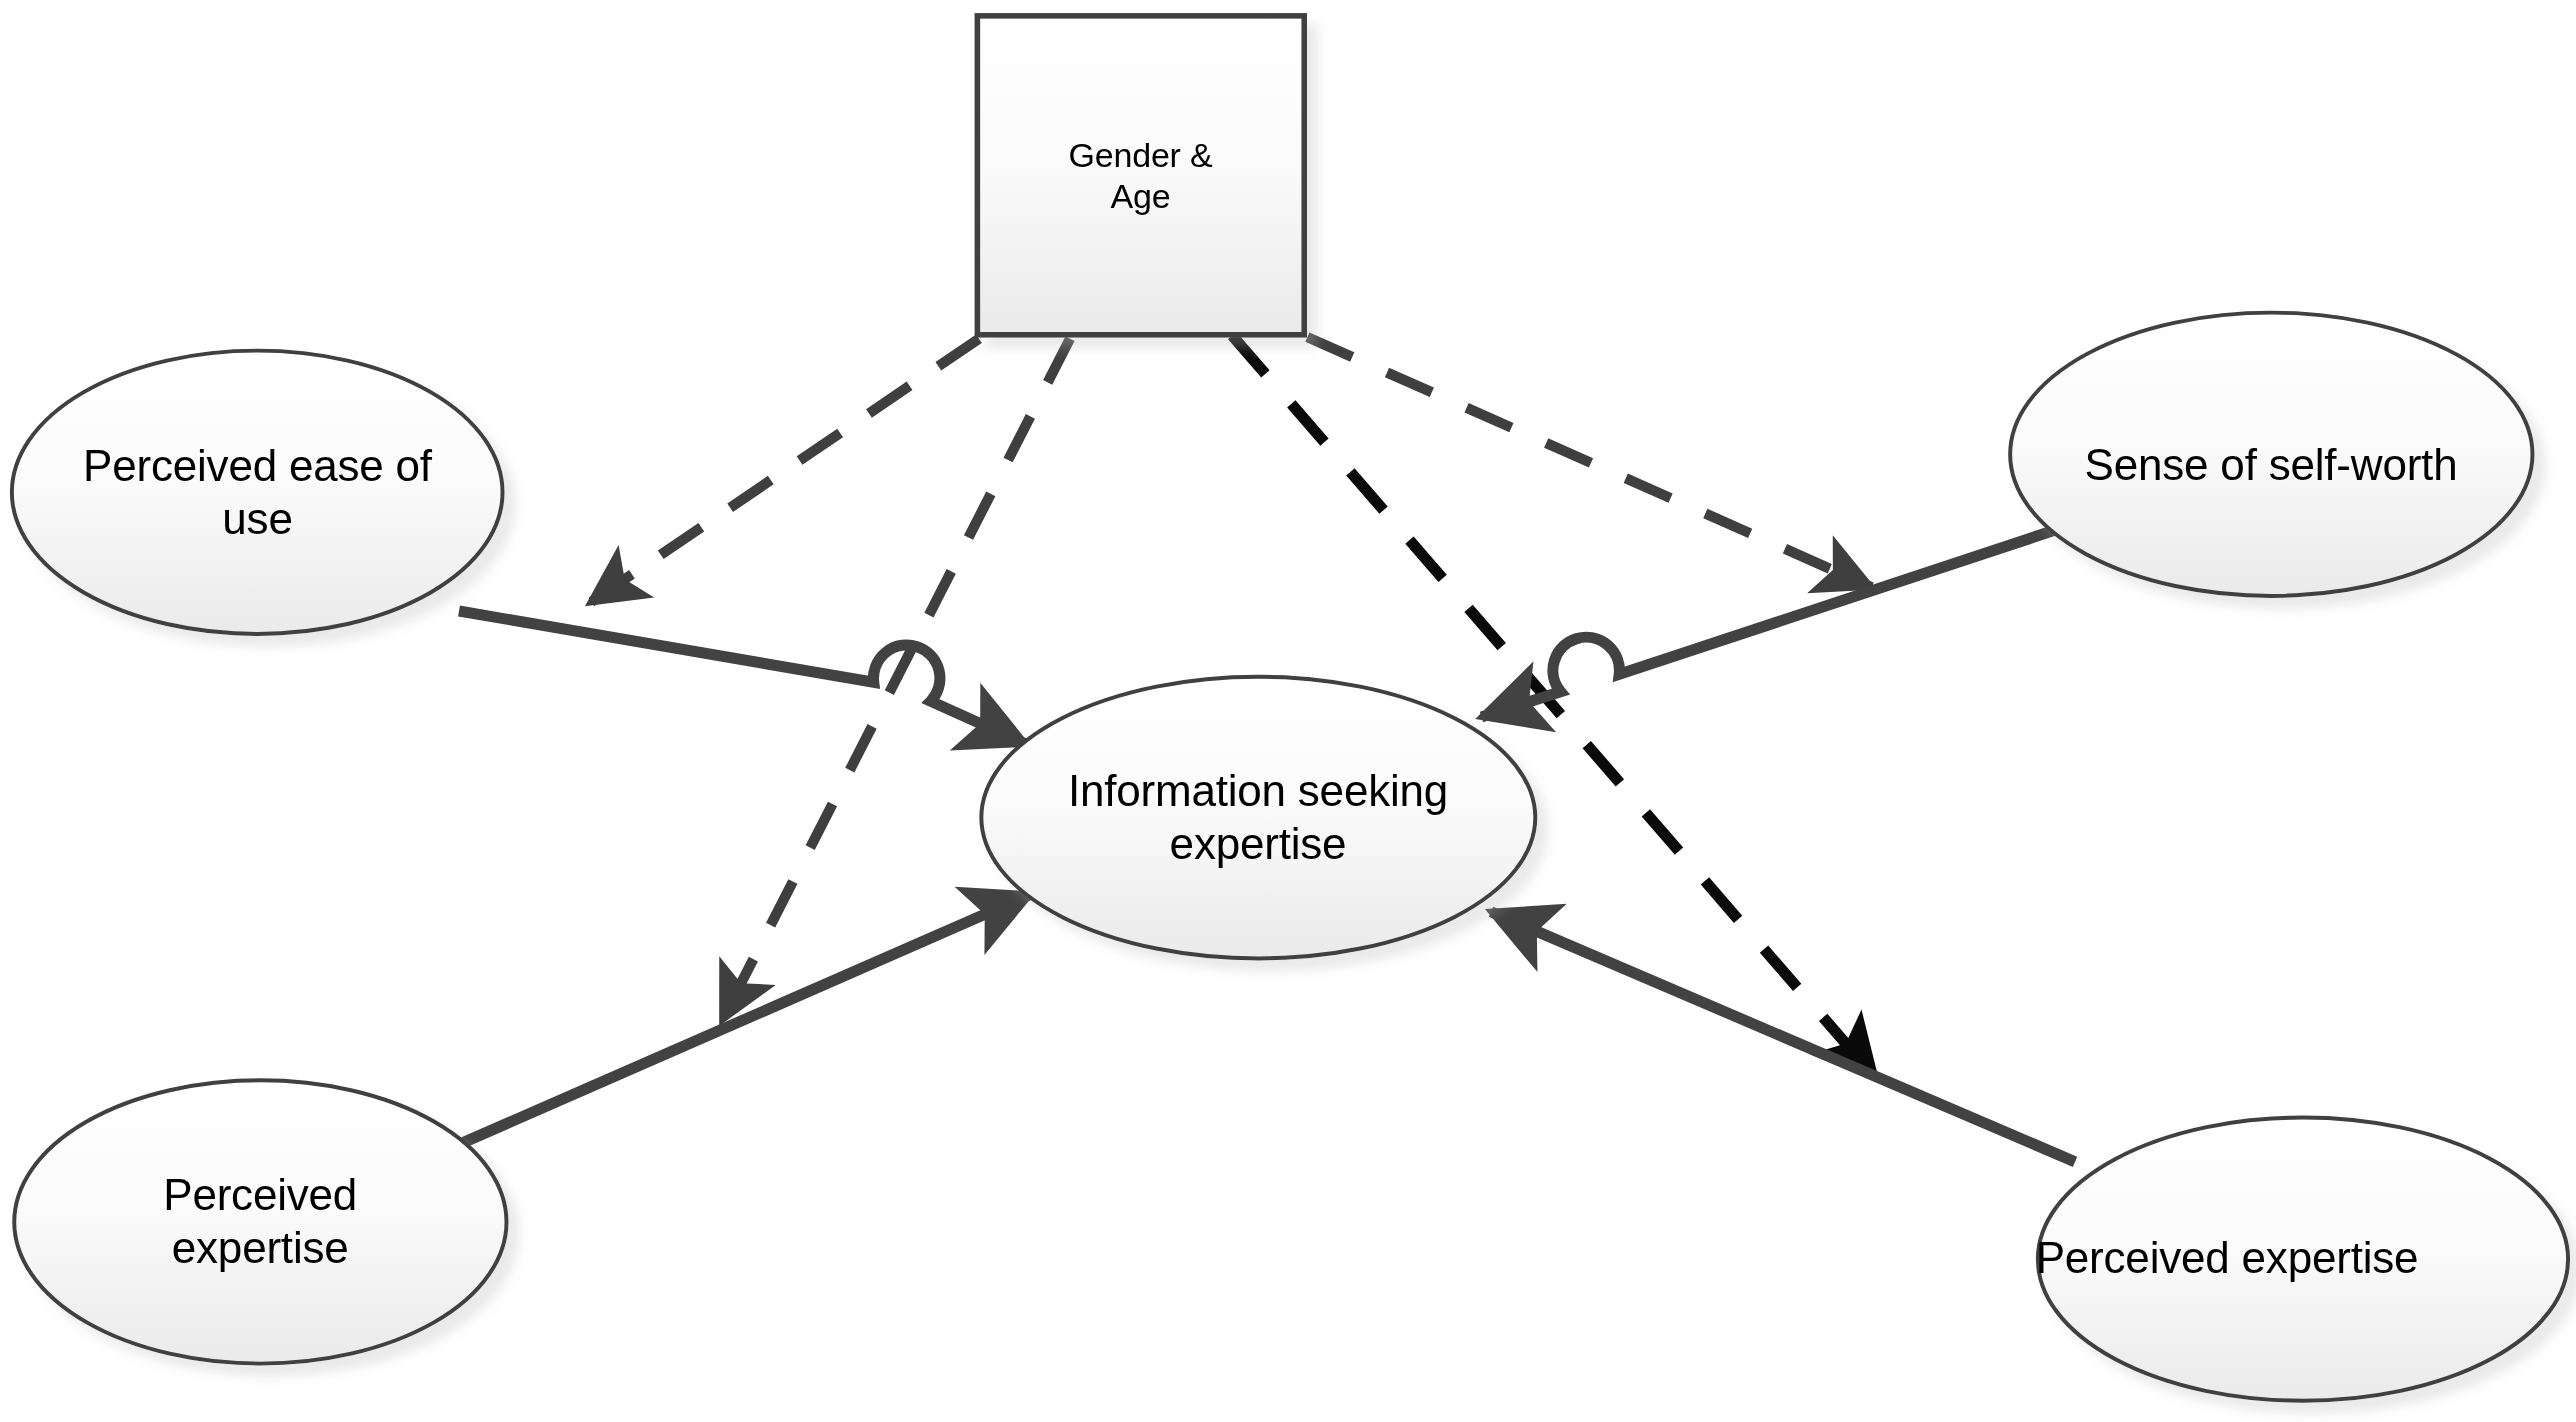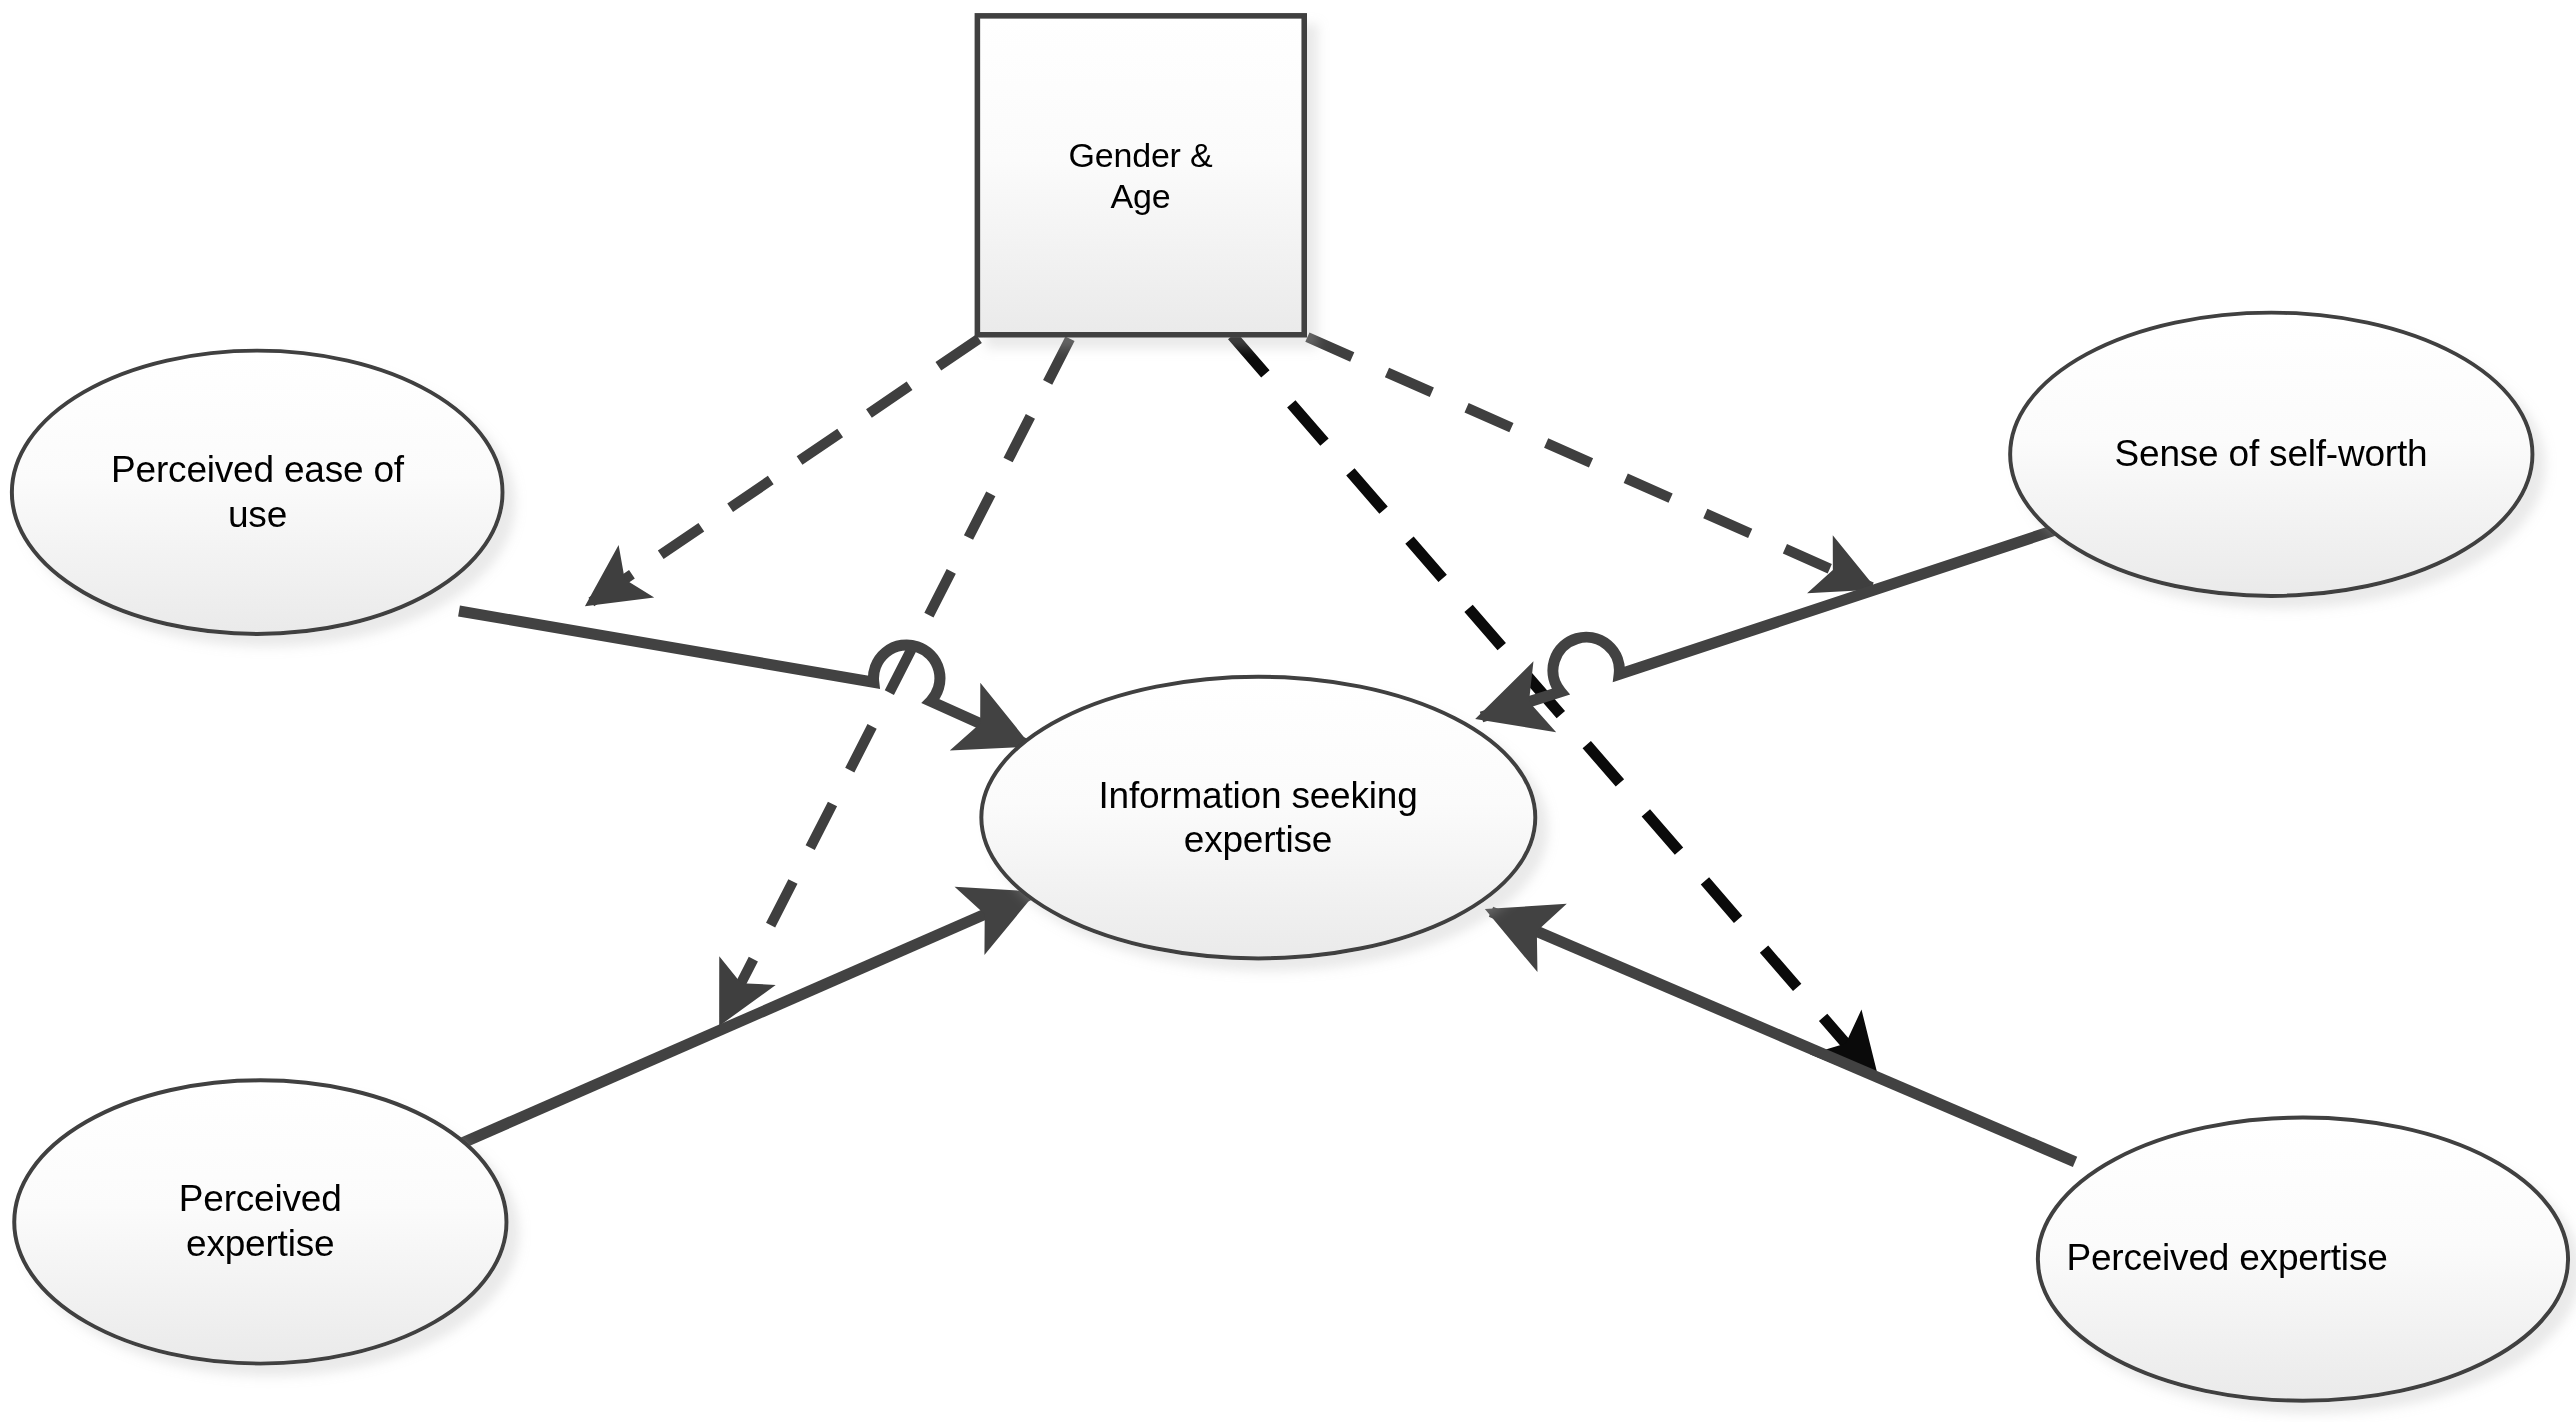--- a/index.html
+++ b/index.html
@@ -31,21 +31,21 @@
     align-items: center;
     justify-content: center;
     text-align: center;
     color: #000000;
     line-height: 1.20;
     pointer-events: none;
     white-space: pre-line;
     letter-spacing: -0.2px;
   }
   .lbl-box      { font-size: 34px; }
-  .lbl-ellipse  { font-size: 37px; }
+  .lbl-ellipse  { font-size: 44px; }
 </style>
 </head>
 <body>
 
 <div id="stage">
 
   <svg id="canvas" viewBox="0 0 3255 1798" xmlns="http://www.w3.org/2000/svg">
     <defs>
       <linearGradient id="shapeFill" x1="0" y1="0" x2="0" y2="1">
         <stop offset="0%" stop-color="#ffffff"></stop>
@@ -113,21 +113,21 @@
       <ellipse cx="2910" cy="1591" rx="335" ry="179" fill="url(#shapeFill)" stroke="#3f3f3f" stroke-width="5" filter="url(#softShadow)"></ellipse>
     </g>
   </svg>
 
   <div class="node-label lbl-box" style="left:977px; top:16px; width:327px; height:319px;">Gender &amp;
 Age</div>
 
   <div class="node-label lbl-ellipse" style="left:12px; top:351px; width:491px; height:283px;">Perceived ease of
 use</div>
 
-  <div class="node-label lbl-ellipse" style="left:2010px; top:313px; width:522px; height:283px;">Sense of self-worth</div>
+  <div class="node-label lbl-ellipse" style="left:2010px; top:324px; width:522px; height:283px;">Sense of self-worth</div>
 
   <div class="node-label lbl-ellipse" style="left:981px; top:677px; width:554px; height:282px;">Information seeking
 expertise</div>
 
   <div class="node-label lbl-ellipse" style="left:14.2px; top:1080px; width:492px; height:283px;">Perceived
 expertise</div>
 
   <div class="node-label lbl-ellipse" style="left:1962px; top:1117px; width:530px; height:283px;">Perceived expertise</div>
 
 </div>

